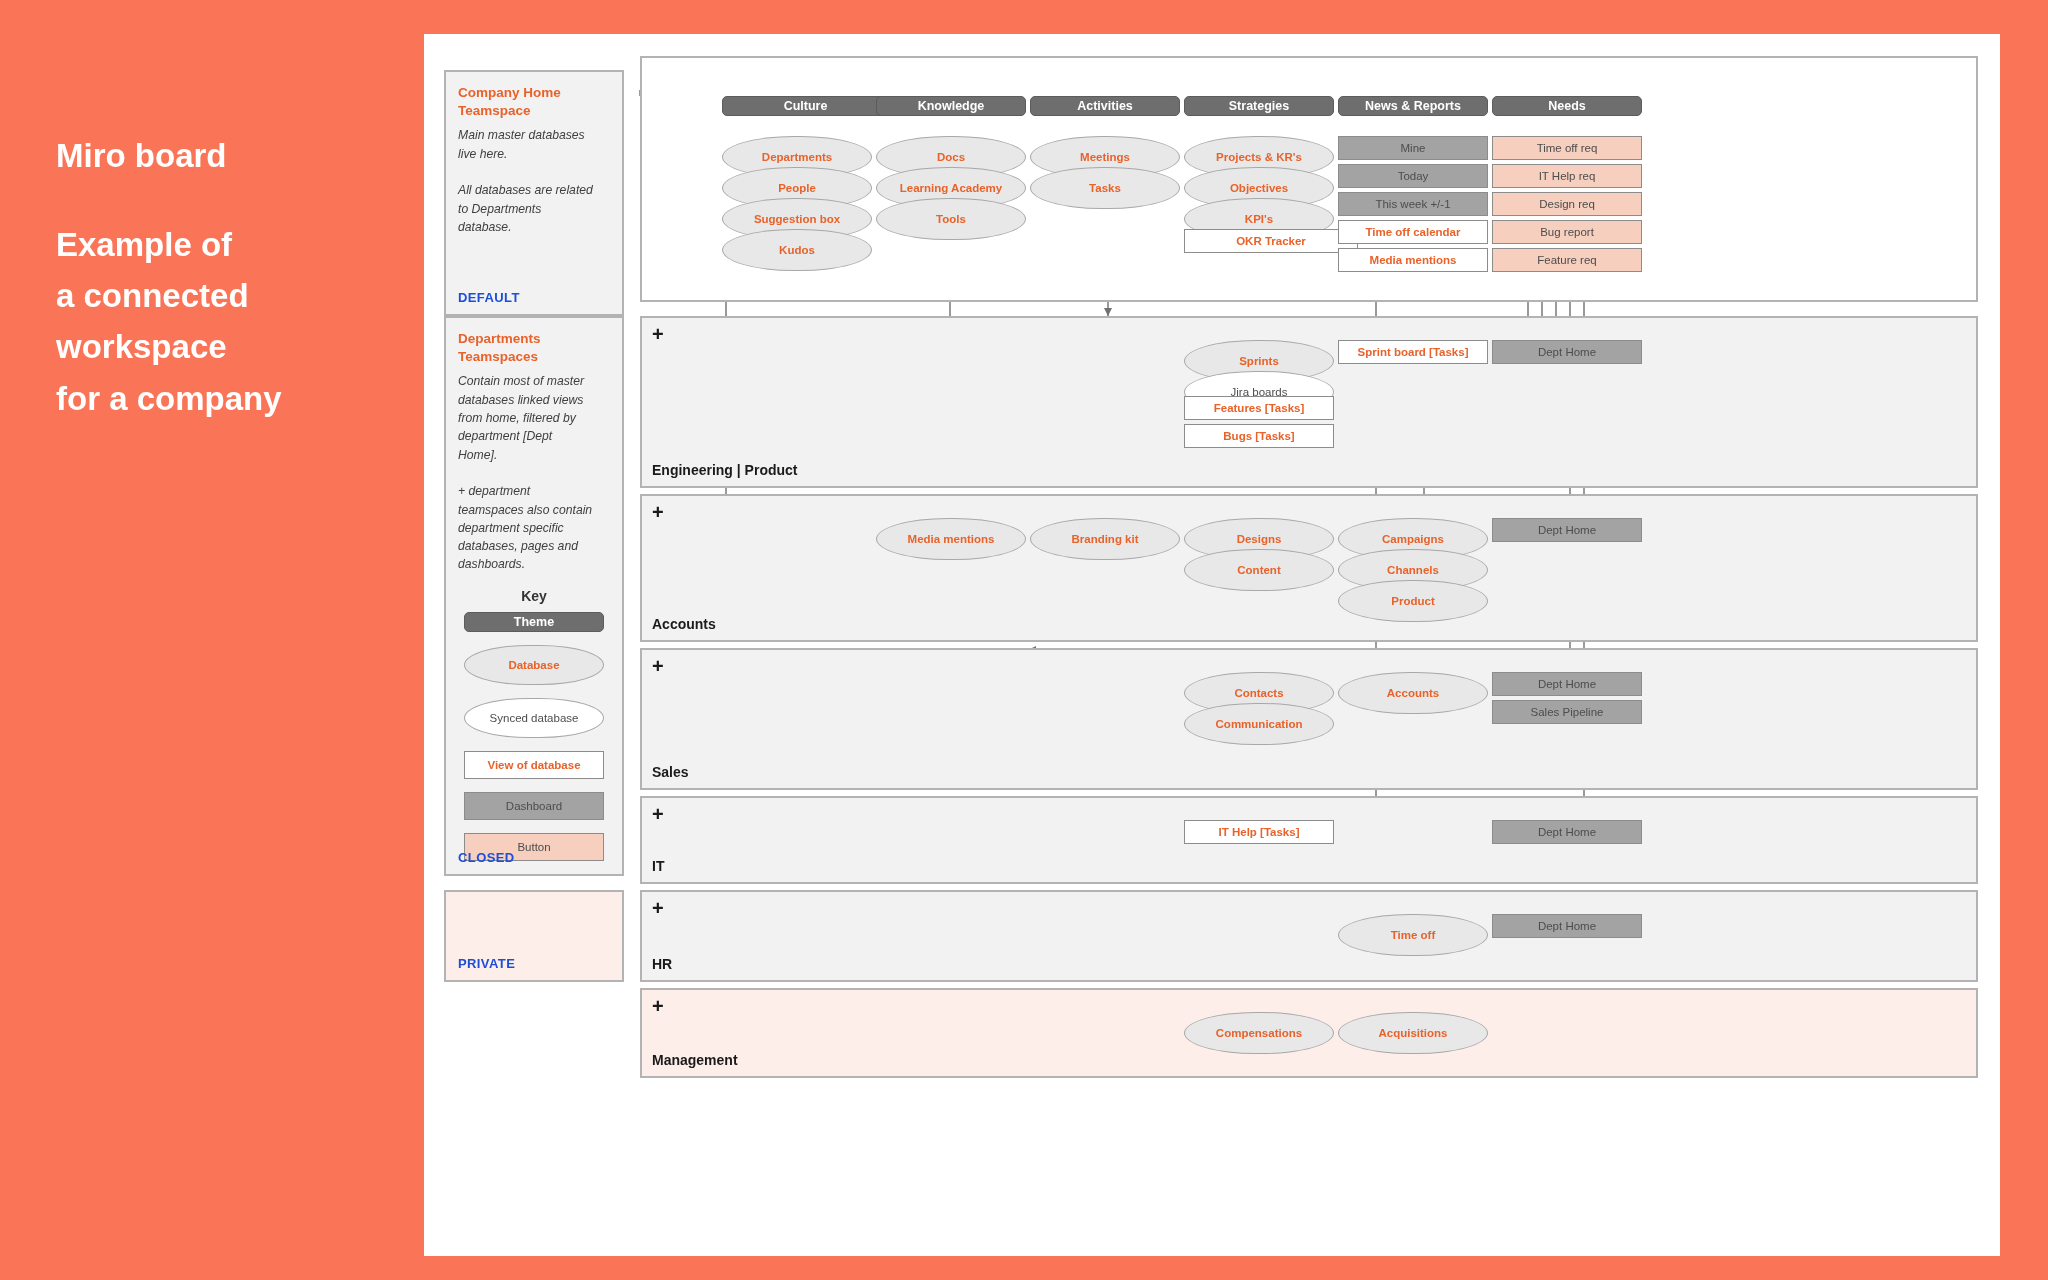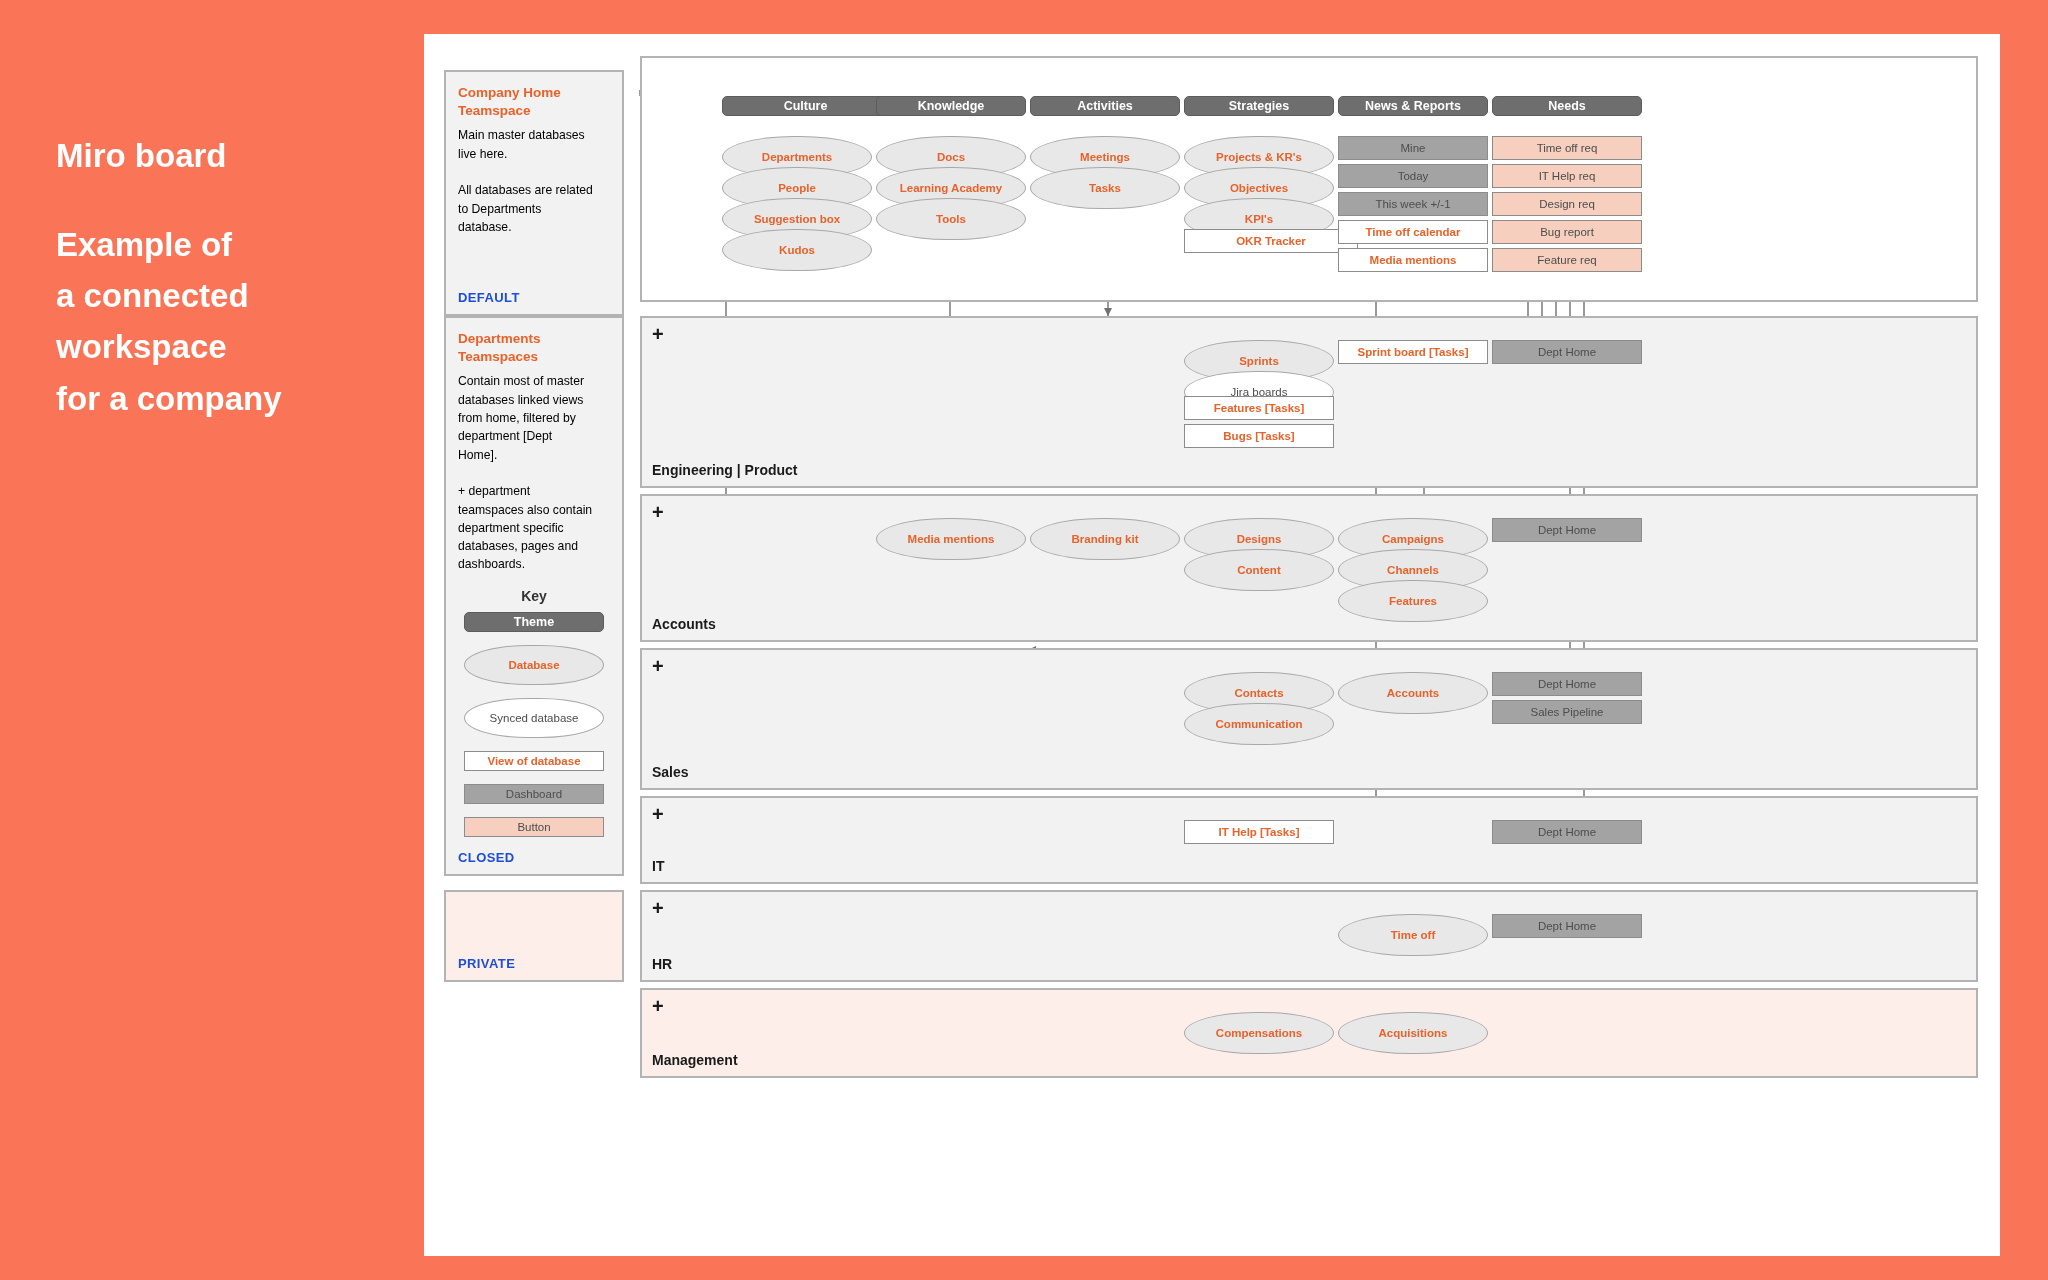--- a/index.html
+++ b/index.html
@@ -36,22 +36,22 @@
   .panel.white { background:#ffffff; }
   .panel.private { background:#fdeee9; }
 
   
   .side-card { left:20px; width:180px; }
   .card-title {
     color:#e8622a; font-weight:bold; font-size:13.5px; line-height:1.35;
     margin:12px 12px 6px 12px; white-space:pre-line;
   }
   .card-body {
-    color:#000000; font-size:12.2px; line-height:1.5;
-    margin:0 12px 6px 12px; white-space:pre-line;
+    color:#404040; font-size:12.2px; line-height:1.5;
+    margin:0 12px 6px 12px; white-space:pre-line;font-style:italic;
   }
   .card-tag {
     position:absolute; left:12px; bottom:9px;
     font-size:13px; font-weight:bold; color:#1d4ed8;
     letter-spacing:.4px;
   }
 
   
   .key-title { margin:14px 0 8px 0; text-align:center; font-size:14px; font-weight:bold; color:#333; }
   .key-list { padding:0 14px; }
@@ -83,21 +83,21 @@
   .btn {
     background:#f6cfbe; border:1.6px solid #8c8c8c;
     color:#4d4d4d; font-size:11.5px; height:24px;
   }
 
   
   .key-row .theme { position:static; width:140px; }
   .key-row .db    { position:static; width:140px; height:40px; }
   .key-row .view,
   .key-row .dash,
-  .key-row .btn   { position:static; width:140px; height:20px; }
+  .key-row .btn   { position:static; width:140px; height:28px; }
 
   
   .row-label {
     position:absolute; left:10px; bottom:8px;
     font-size:14px; font-weight:bold; color:#1a1a1a; white-space:nowrap;
   }
   .plus {
     position:absolute; left:10px; top:6px;
     font-size:20px; font-weight:bold; color:#1a1a1a; line-height:1;
   }
@@ -276,21 +276,21 @@
     </div>
     <div class="panel" style="left: 216px; top: 460px; width: 1338px; height: 148px;">
       <div class="plus">+</div>
       <div class="row-label">Accounts</div>
       <div class="node db" style="left: 234px; top: 22px; width: 150px;">Media mentions</div>
       <div class="node db" style="left: 388px; top: 22px; width: 150px;">Branding kit</div>
       <div class="node db" style="left: 542px; top: 22px; width: 150px;">Designs</div>
       <div class="node db" style="left: 542px; top: 53px; width: 150px;">Content</div>
       <div class="node db" style="left: 696px; top: 22px; width: 150px;">Campaigns</div>
       <div class="node db" style="left: 696px; top: 53px; width: 150px;">Channels</div>
-      <div class="node db" style="left: 696px; top: 84px; width: 150px;">Features</div>
+      <div class="node db" style="left: 696px; top: 84px; width: 150px;">Product</div>
       <div class="node dash" style="left: 850px; top: 22px; width: 150px;">Dept Home</div>
     </div>
     <div class="panel" style="left: 216px; top: 614px; width: 1338px; height: 142px;">
       <div class="plus">+</div>
       <div class="row-label">Sales</div>
       <div class="node db" style="left: 542px; top: 22px; width: 150px;">Contacts</div>
       <div class="node db" style="left: 542px; top: 53px; width: 150px;">Communication</div>
       <div class="node db" style="left: 696px; top: 22px; width: 150px;">Accounts</div>
       <div class="node dash" style="left: 850px; top: 22px; width: 150px;">Dept Home</div>
       <div class="node dash" style="left: 850px; top: 50px; width: 150px;">Sales Pipeline</div>

